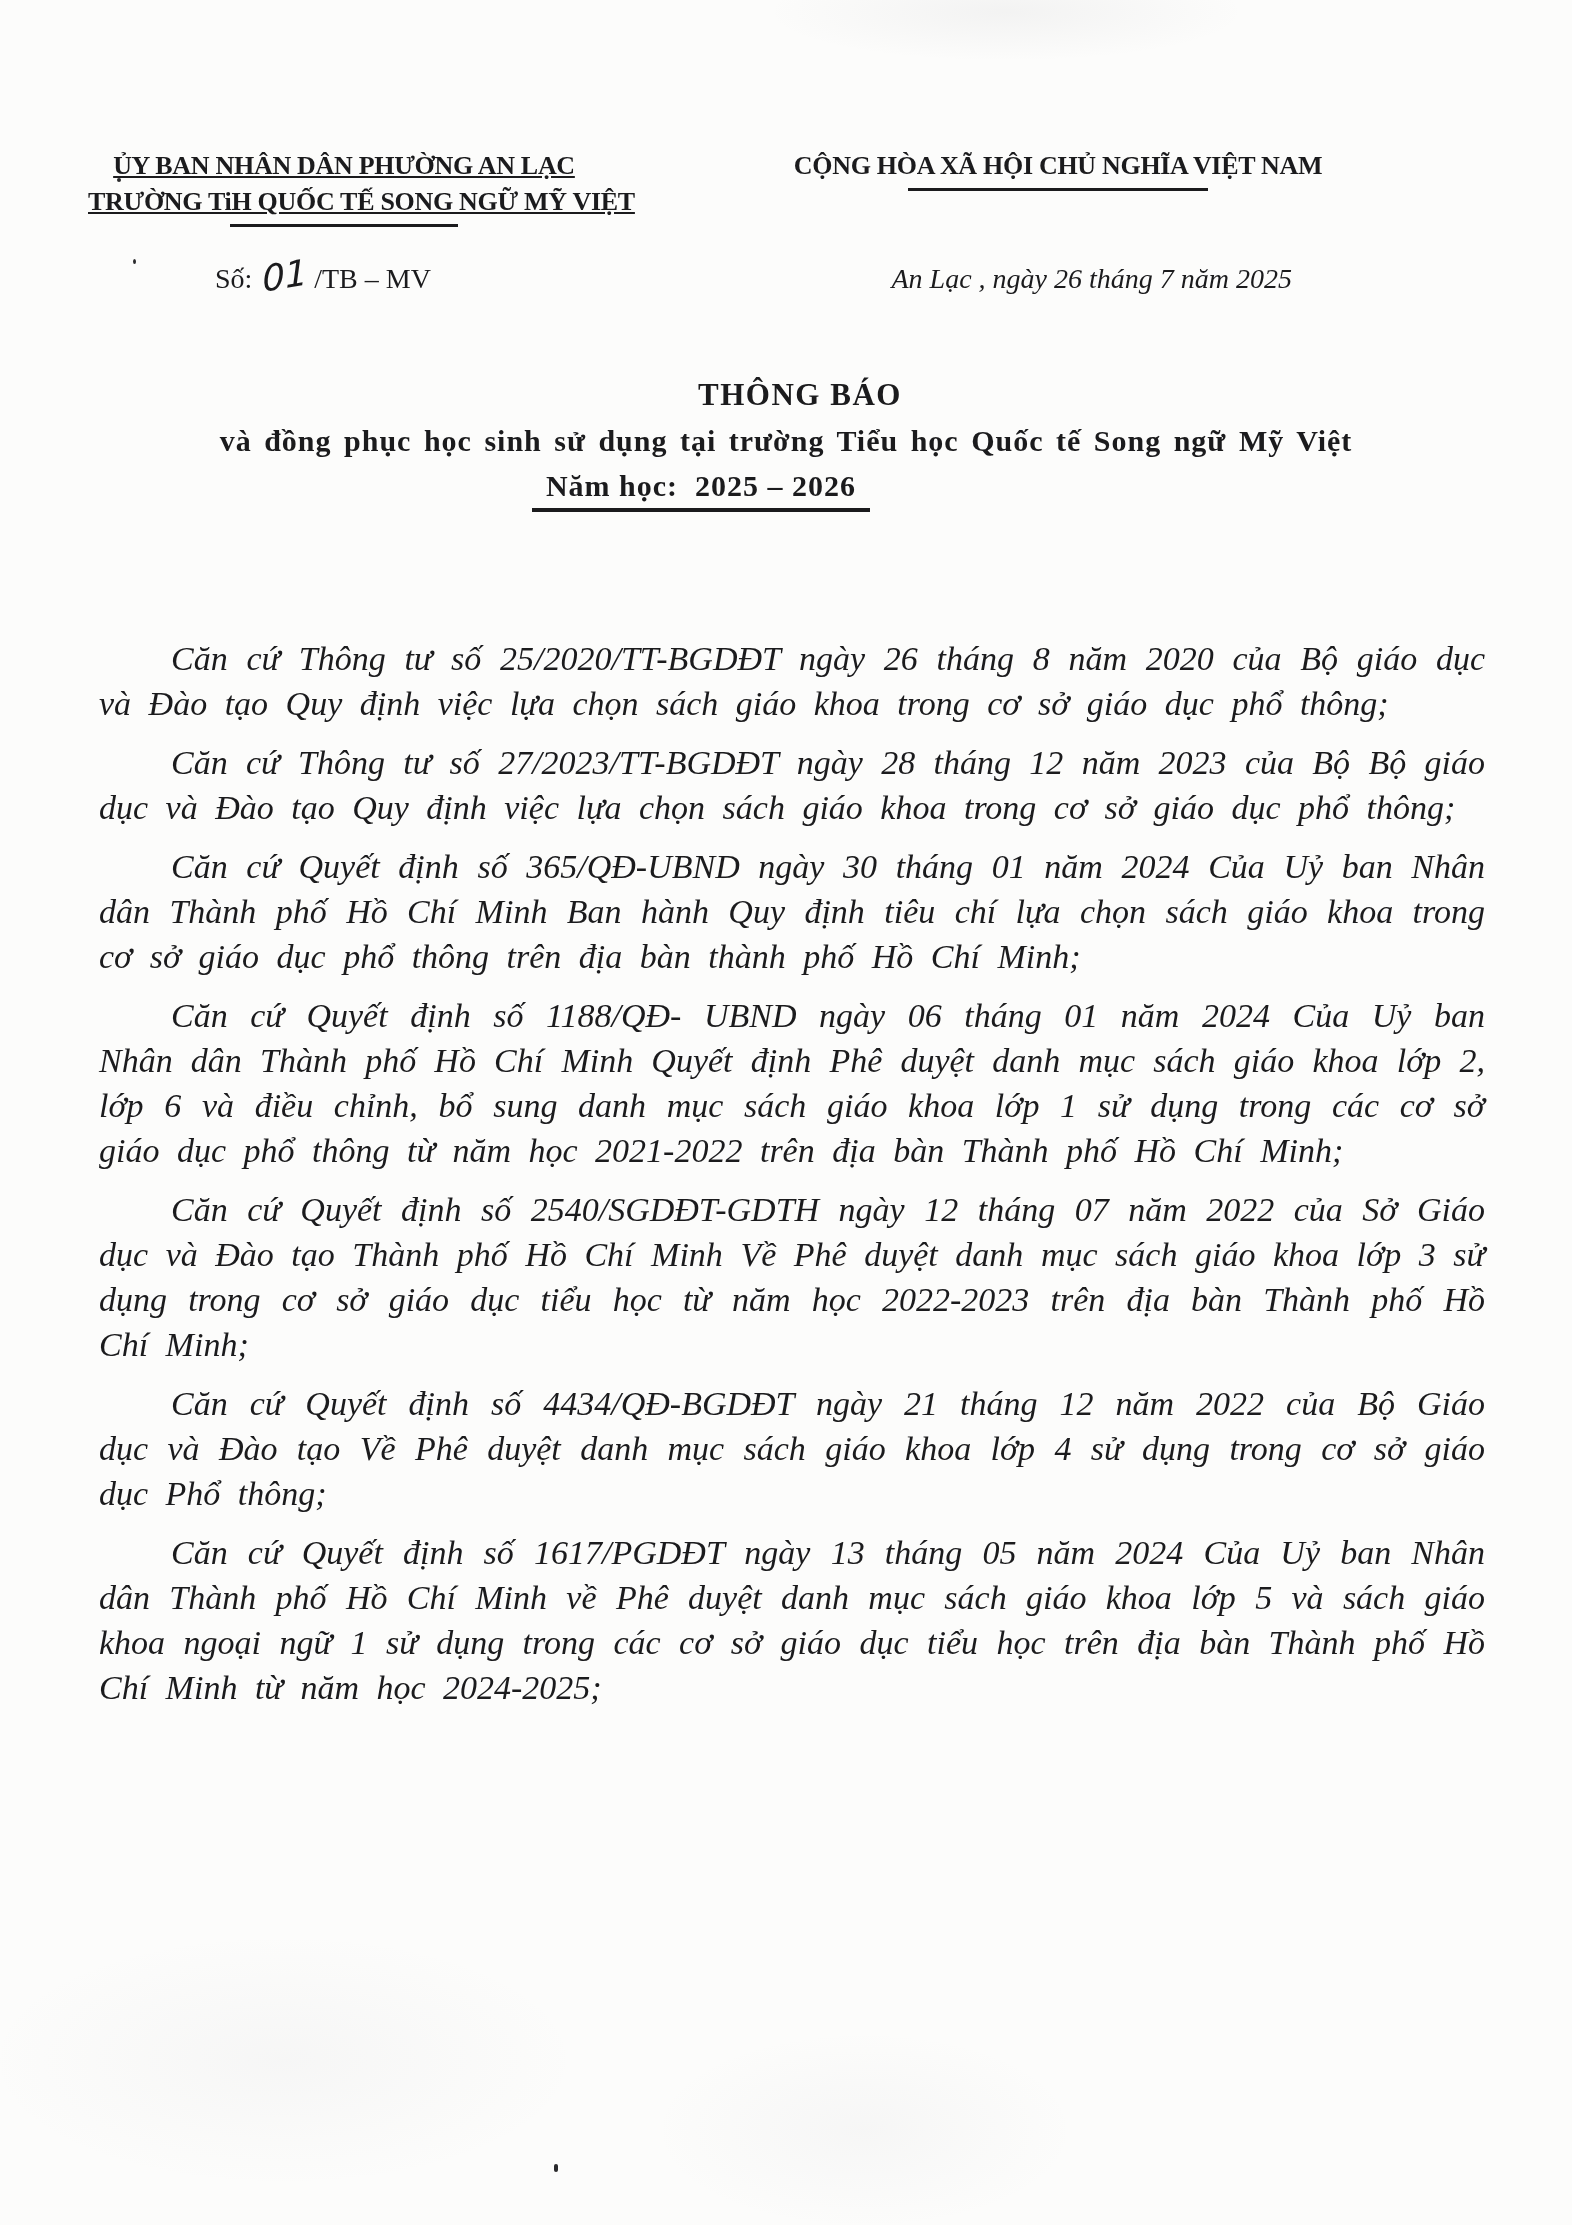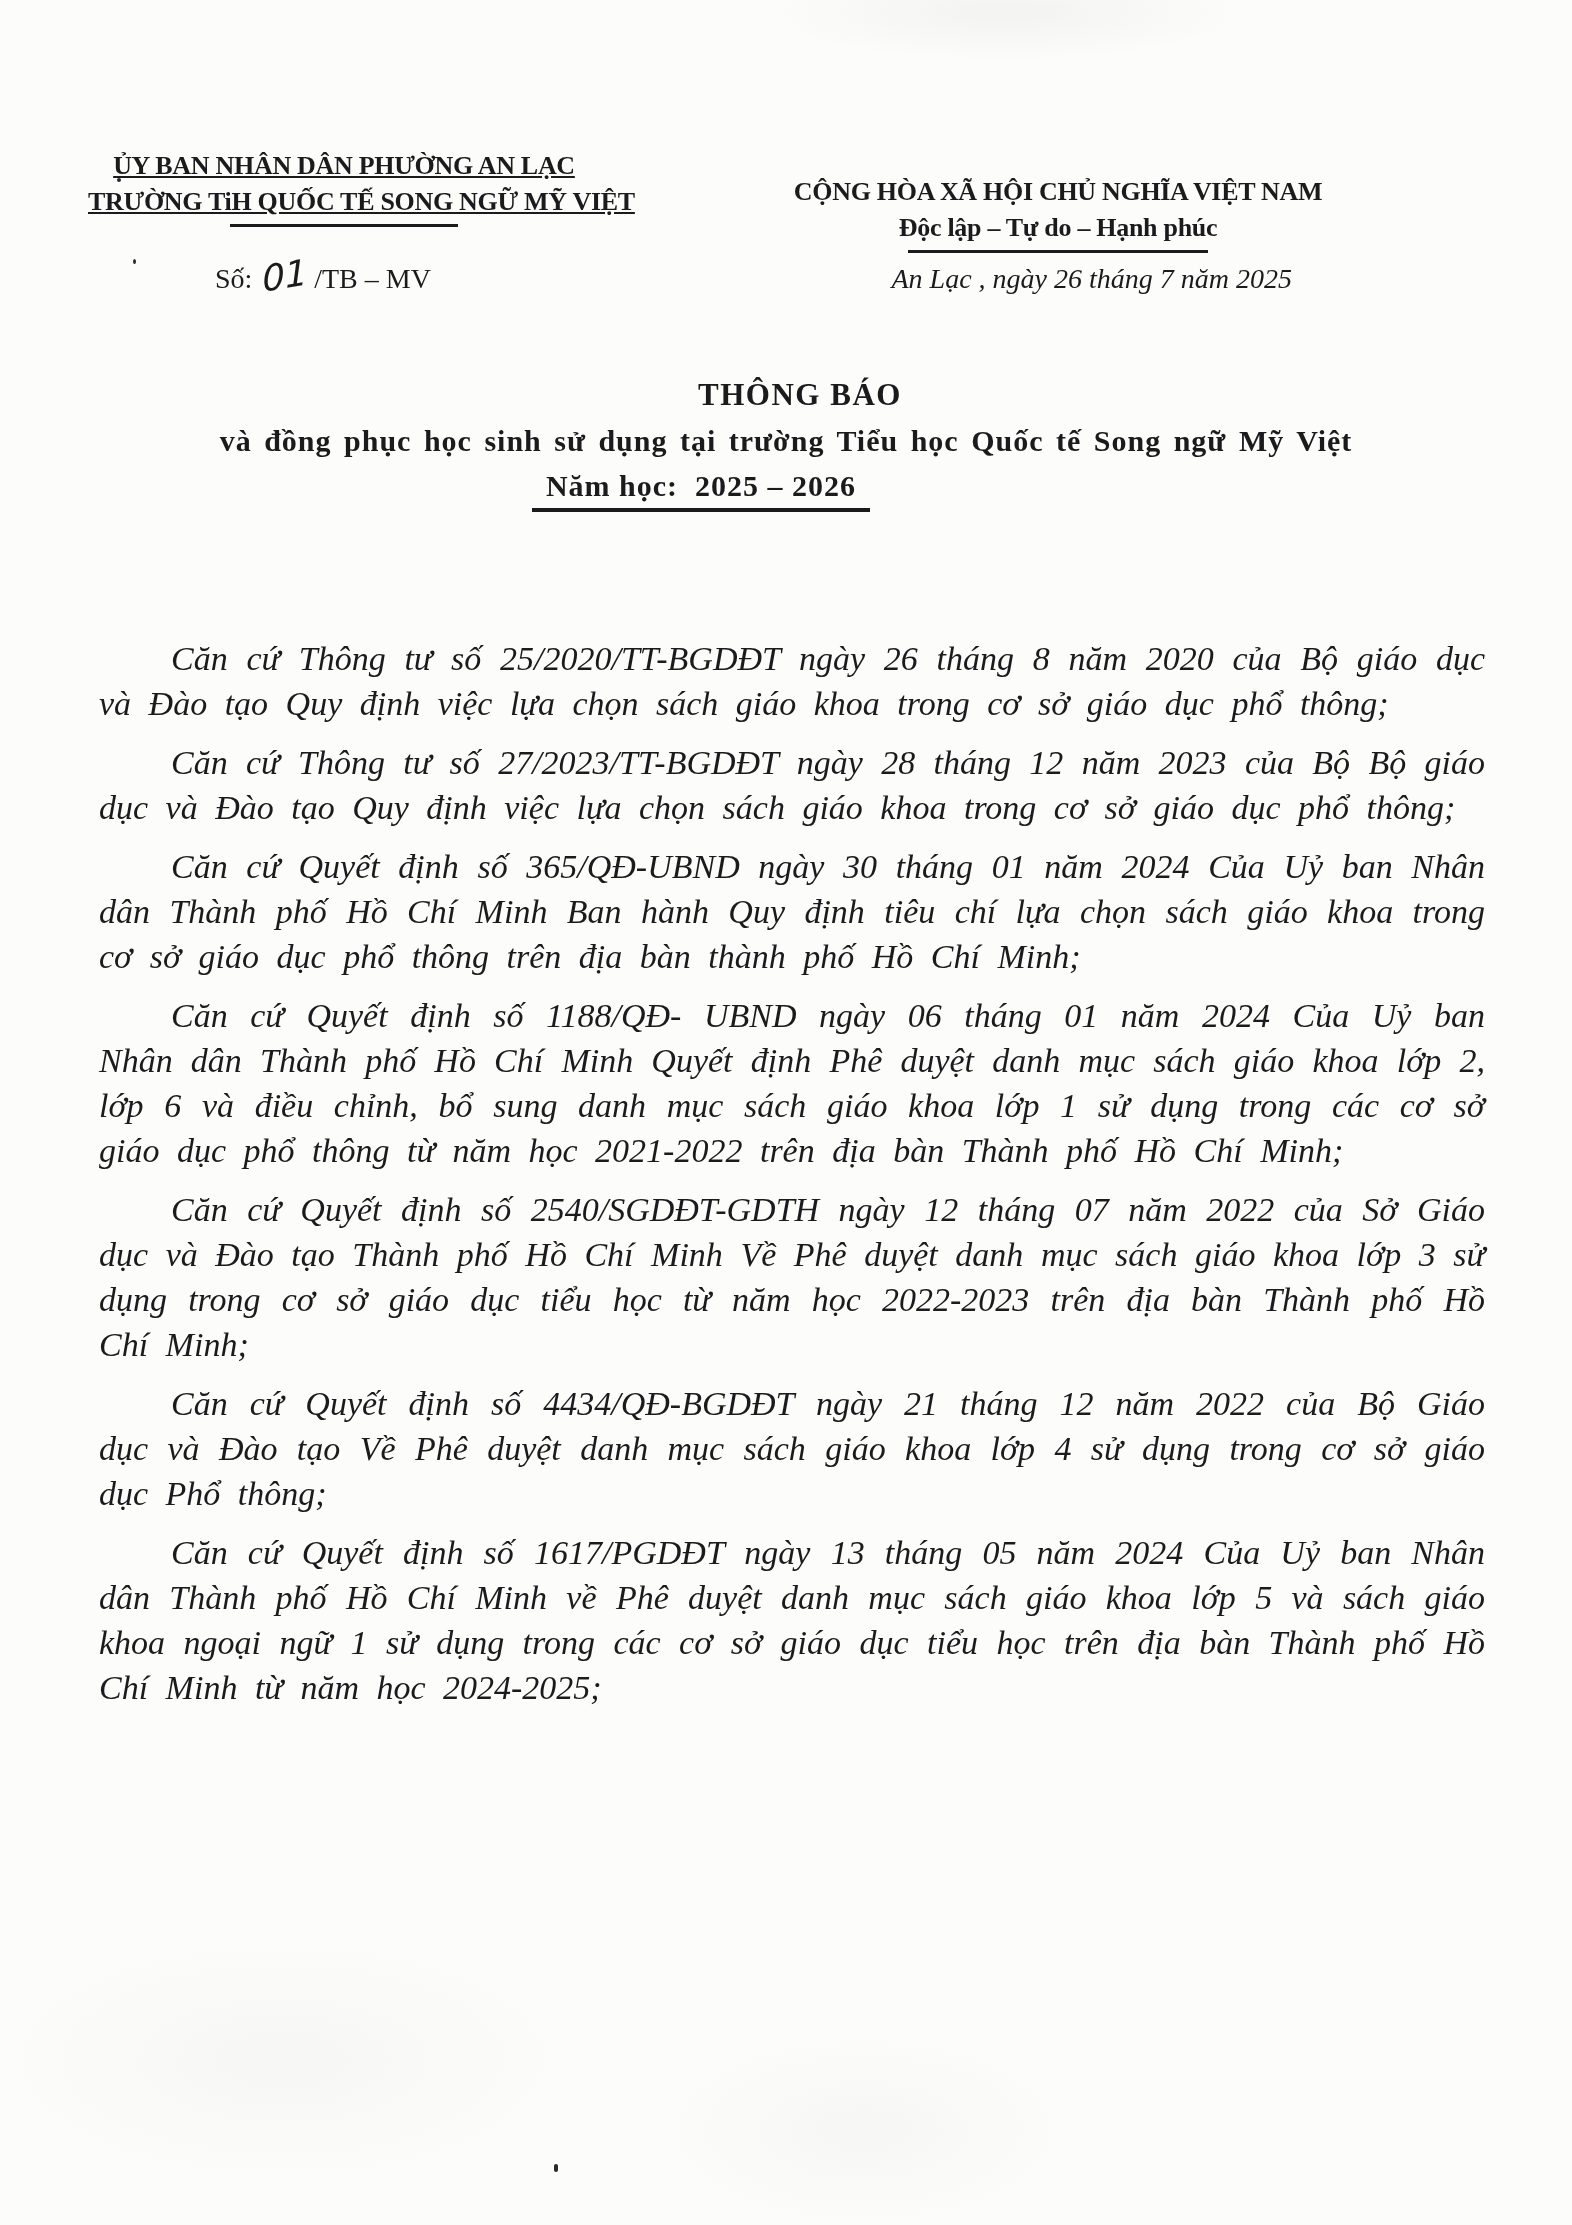--- a/index.html
+++ b/index.html
@@ -26,21 +26,21 @@
   .header {
     position: absolute;
     top: 148px;
     left: 88px;
     right: 56px;
     display: flex;
     align-items: flex-start;
   }
   .header-col { text-align: center; }
   .header-col.left  { width: 512px; text-decoration: underline; }
-  .header-col.right { flex: 1; margin-top: 26px; }
+  .header-col.right { flex: 1; }
   .h-line {
     font-weight: bold;
     font-size: 26px;
     line-height: 36px;
     letter-spacing: -0.3px;
     white-space: nowrap;
   }
   .h-underline {
     border-top: 3px solid #1b1b1d;
     margin: 4px auto 0 auto;
@@ -149,21 +149,20 @@
 <div class="page">
 
   <div class="header">
     <div class="header-col left">
       <div class="h-line">ỦY BAN NHÂN DÂN PHƯỜNG AN LẠC</div>
       <div class="h-line">TRƯỜNG TiH QUỐC TẾ SONG NGỮ MỸ VIỆT</div>
       <div class="h-underline left-ul"></div>
     </div>
     <div class="header-col right">
       <div class="h-line">CỘNG HÒA XÃ HỘI CHỦ NGHĨA VIỆT NAM</div>
-      <div class="h-line">Độc lập – Tự do – Hạnh phúc</div>
       <div class="h-underline right-ul"></div>
     </div>
   </div>
 
   <div class="docmeta">
     <div class="doc-number">
       <span>Số:</span><span class="handwritten">01</span><span>/TB – MV</span>
     </div>
     <div class="dateline">An Lạc , ngày 26 tháng 7 năm 2025</div>
   </div>

